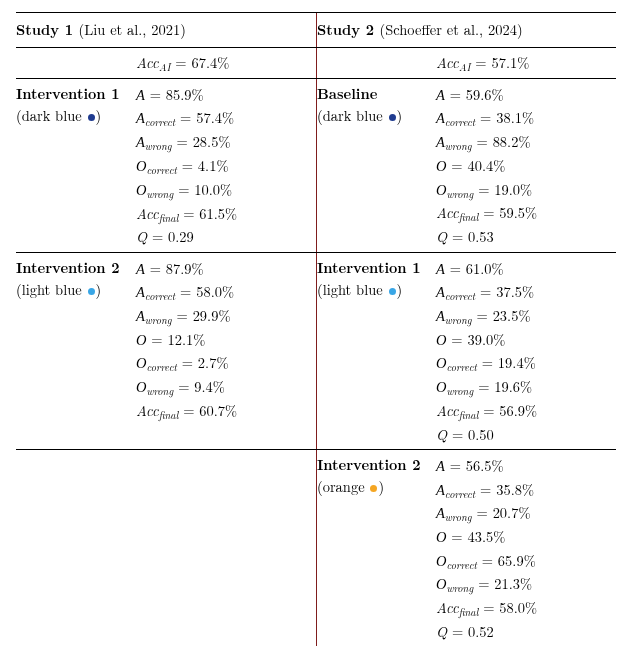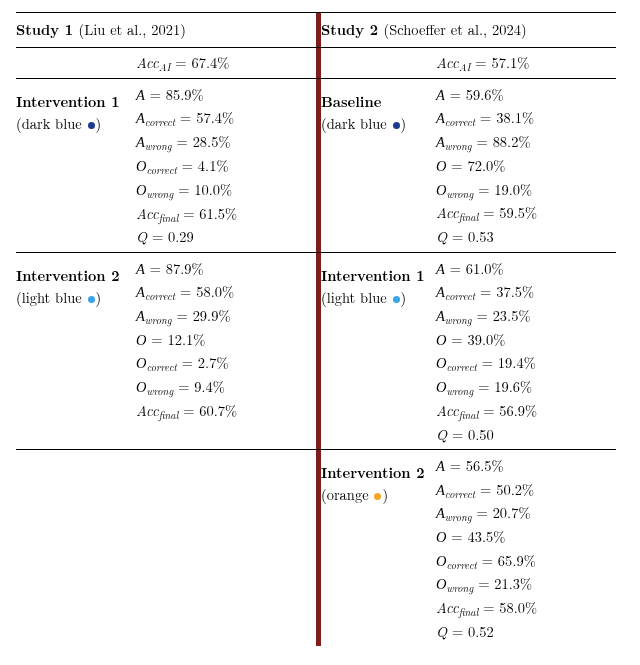--- a/index.html
+++ b/index.html
@@ -16,32 +16,32 @@
     display: grid;
     grid-template-columns: 120px 180px 120px 180px;
     column-gap: 0;
   }
   .rule-top, .rule-mid, .rule-bot {
     grid-column: 1 / -1;
     border-top: 1px solid #000;
     height: 0;
   }
   .vdiv {
-    border-left: 5px solid #7f1d1d;
+    border-left: 1px solid #7f1d1d;
     padding-left: 10px;
   }
   .cell {
     padding: 4px 6px 4px 0;
     line-height: 1.5;
   }
   .hdr {
     padding-top: 6px;
     padding-bottom: 6px;
   }
-  .b { font-weight: bold; margin-top: 8px; }
+  .b { font-weight: bold; }
   .sub { font-size: 0.72em; vertical-align: -0.25em; font-style: italic;}
   .cal { font-family: "URW Chancery L", "Apple Chancery", "Brush Script MT", cursive; font-style: italic;}
   .it { font-style: italic;}
   .dot {
     display: inline-block;
     width: 7px; height: 7px;
     border-radius: 50%;
     vertical-align: middle;
     margin: 0 1px;
   }
@@ -92,21 +92,21 @@
     <div class="metric-row"><span class="it">Q</span> = <span>0.29</span></div>
   </div>
   <div class="cell vdiv">
     <div class="b">Baseline</div>
     <div><span>(dark blue </span><span class="dot dot-darkblue"></span><span>)</span></div>
   </div>
   <div class="cell metrics">
     <div class="metric-row"><span class="cal">A</span> = <span>59.6%</span></div>
     <div class="metric-row"><span class="cal">A</span><span class="sub">correct</span> = <span>38.1%</span></div>
     <div class="metric-row"><span class="cal">A</span><span class="sub">wrong</span> = <span>88.2%</span></div>
-    <div class="metric-row"><span class="cal">O</span> = <span>72.0%</span></div>
+    <div class="metric-row"><span class="cal">O</span> = <span>40.4%</span></div>
     <div class="metric-row"><span class="cal">O</span><span class="sub">wrong</span> = <span>19.0%</span></div>
     <div class="metric-row"><span class="it">Acc</span><span class="sub">final</span> = <span>59.5%</span></div>
     <div class="metric-row"><span class="it">Q</span> = <span>0.53</span></div>
   </div>
 
   <div class="rule-mid"></div>
 
   <div class="cell">
     <div class="b">Intervention 2</div>
     <div><span>(light blue </span><span class="dot dot-lightblue"></span><span>)</span></div>
@@ -138,21 +138,21 @@
   <div class="rule-mid"></div>
 
   <div class="cell"></div>
   <div class="cell"></div>
   <div class="cell vdiv">
     <div class="b">Intervention 2</div>
     <div><span>(orange </span><span class="dot dot-orange"></span><span>)</span></div>
   </div>
   <div class="cell metrics">
     <div class="metric-row"><span class="cal">A</span> = <span>56.5%</span></div>
-    <div class="metric-row"><span class="cal">A</span><span class="sub">correct</span> = <span>50.2%</span></div>
+    <div class="metric-row"><span class="cal">A</span><span class="sub">correct</span> = <span>35.8%</span></div>
     <div class="metric-row"><span class="cal">A</span><span class="sub">wrong</span> = <span>20.7%</span></div>
     <div class="metric-row"><span class="cal">O</span> = <span>43.5%</span></div>
     <div class="metric-row"><span class="cal">O</span><span class="sub">correct</span> = <span>65.9%</span></div>
     <div class="metric-row"><span class="cal">O</span><span class="sub">wrong</span> = <span>21.3%</span></div>
     <div class="metric-row"><span class="it">Acc</span><span class="sub">final</span> = <span>58.0%</span></div>
     <div class="metric-row"><span class="it">Q</span> = <span>0.52</span></div>
   </div>
 
 </div>
 

